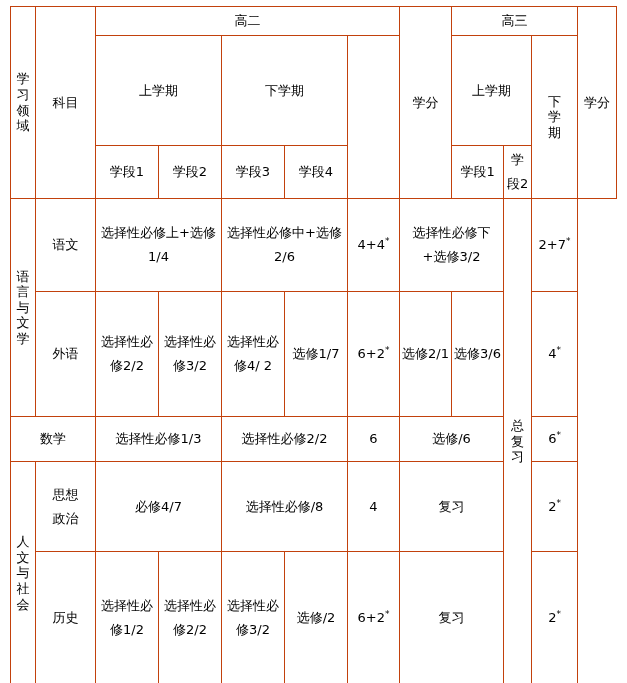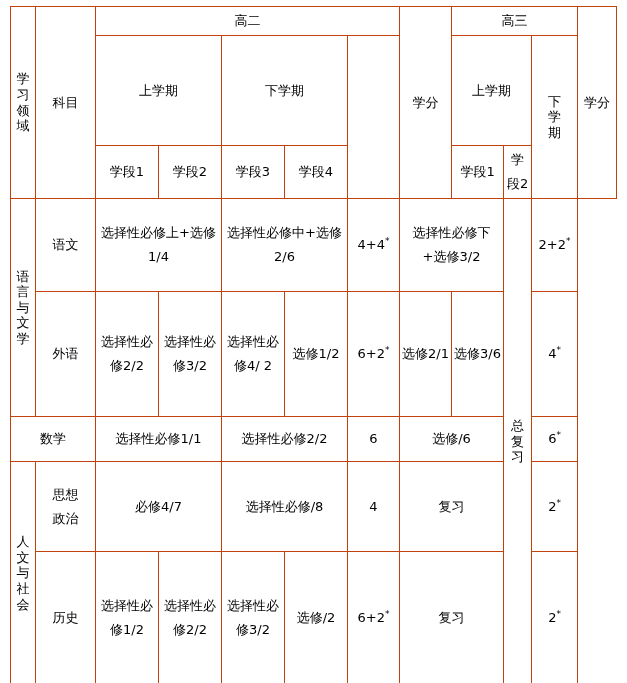--- a/index.html
+++ b/index.html
@@ -138,38 +138,38 @@
         <td colspan="2" class="two-line">选择性必修中+选修2/6</td>
         <td><span>4+4</span><span class="sup">*</span></td>
         <td colspan="2" class="two-line">选择性必修下+选修3/2</td>
         <td class="vtext" rowspan="5">
           <span class="vstack">
             <span>总</span>
             <span>复</span>
             <span>习</span>
           </span>
         </td>
-        <td><span>2+2</span><span class="sup">*</span></td>
+        <td><span>2+7</span><span class="sup">*</span></td>
       </tr>
 
       <tr>
         <td>外语</td>
         <td style="height:120px">选择性必修2/2</td>
         <td>选择性必修3/2</td>
         <td>选择性必修4/ 2</td>
-        <td>选修1/2</td>
+        <td>选修1/7</td>
         <td><span>6+2</span><span class="sup">*</span></td>
         <td>选修2/1</td>
         <td>选修3/6</td>
         <td><span>4</span><span class="sup">*</span></td>
       </tr>
 
       <tr>
         <td colspan="2" style="height:40px">数学</td>
-        <td colspan="2">选择性必修1/1</td>
+        <td colspan="2">选择性必修1/3</td>
         <td colspan="2">选择性必修2/2</td>
         <td><span>6</span><span class="sup"></span></td>
         <td colspan="2">选修/6</td>
         <td><span>6</span><span class="sup">*</span></td>
       </tr>
 
       <tr>
         <td class="vtext tall" rowspan="2">
           <span class="vstack">
             <span>人</span>

